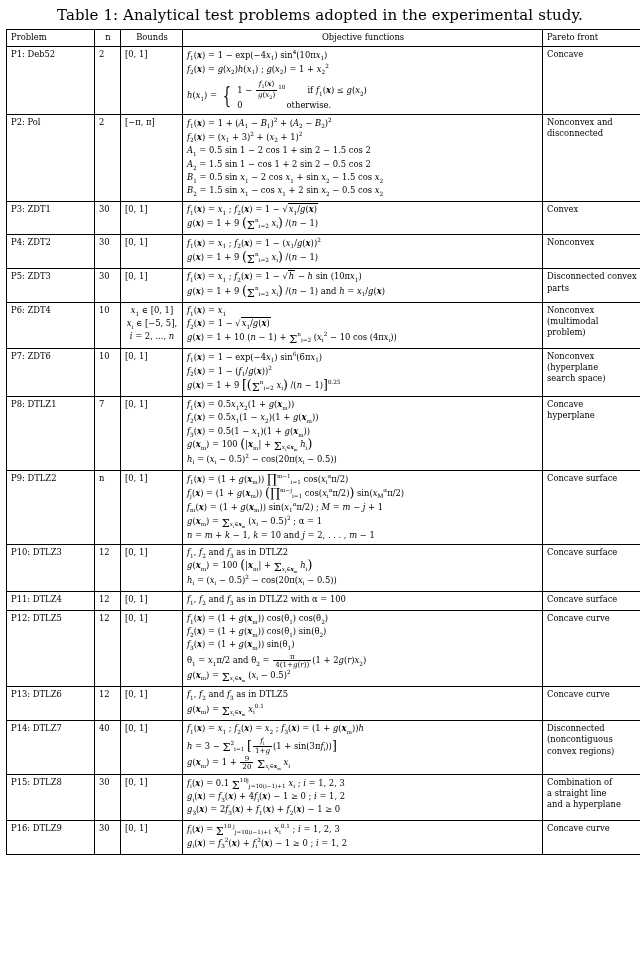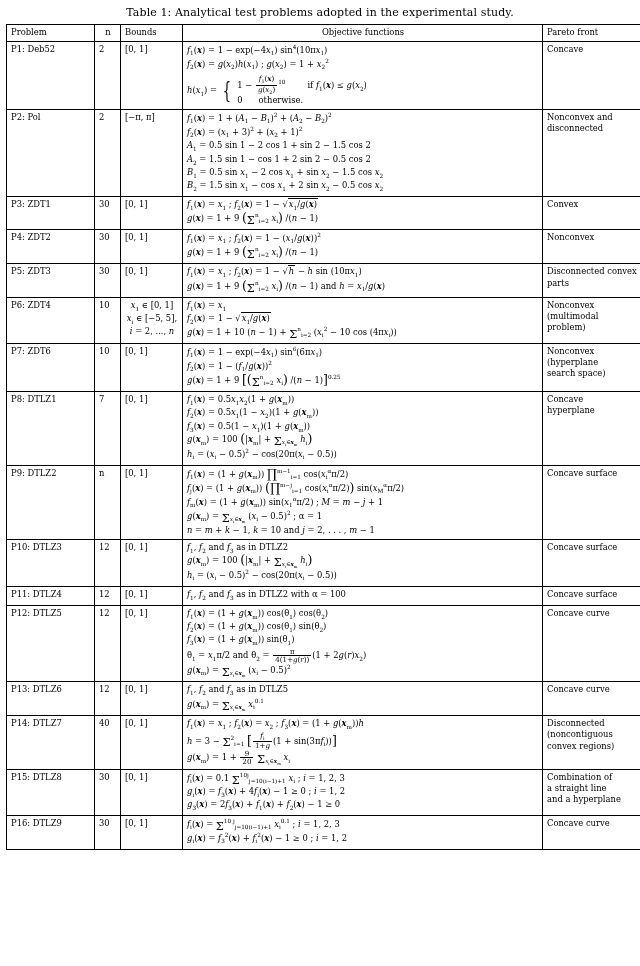--- a/index.html
+++ b/index.html
@@ -4,41 +4,41 @@
 <style>
   html,body{margin:0;padding:0;background:#ffffff;}
   body{
     width:640px;
     font-family:"DejaVu Serif", serif;
     color:#000;
   }
   .page{width:640px;box-sizing:border-box;padding:4px 6px 0 6px;}
   .caption{
     text-align:center;
-    font-size:11px;
+    font-size:15px;
     margin:2px 0 5px 0;
     letter-spacing:0.1px;
   }
   table.tbl{
     border-collapse:collapse;
     width:628px;
     margin:0 auto;
     table-layout:fixed;
   }
   table.tbl td, table.tbl th{
     border:1px solid #000;
     vertical-align:top;
     padding:2px 3px 3px 4px;
     font-size:8.4px;
     line-height:1.32;
   }
   th{font-weight:normal;font-size:8.6px;text-align:left;}
   .c-prob{width:88px;}
   .c-n{width:26px;text-align:center;}
-  .c-bounds{width:62px;}
+  .c-bounds{width:62px;text-align:center;}
   .c-obj{width:360px;text-align:center;}
   .c-pareto{width:104px;}
   .m{font-family:"DejaVu Serif", serif;font-style:italic;}
   .line{white-space:nowrap;}
   .ln{display:block;}
   .bb{font-weight:bold;font-style:italic;}
   .frac{
     display:inline-block;
     vertical-align:middle;
     text-align:center;
@@ -98,21 +98,21 @@
         <td>2</td>
         <td>[0, 1]</td>
         <td>
           <span class="ln line"><span class="m">f</span><sub>1</sub>(<span class="bb">x</span>) = 1 − exp(−4<span class="m">x</span><sub>1</sub>) sin<sup>4</sup>(10π<span class="m">x</span><sub>1</sub>)</span>
           <span class="ln line"><span class="m">f</span><sub>2</sub>(<span class="bb">x</span>) = <span class="m">g</span>(<span class="m">x</span><sub>2</sub>)<span class="m">h</span>(<span class="m">x</span><sub>1</sub>) ; <span class="m">g</span>(<span class="m">x</span><sub>2</sub>) = 1 + <span class="m">x</span><sub>2</sub><sup>2</sup></span>
           <span class="ln line" style="margin-top:3px;">
             <span class="m">h</span>(<span class="m">x</span><sub>1</sub>) =
             <span class="brace">{</span>
             <span class="cases">
               <span class="row">1 − <span class="frac"><span class="num"><span class="m">f</span><sub>1</sub>(<span class="bb">x</span>)</span><span class="den"><span class="m">g</span>(<span class="m">x</span><sub>2</sub>)</span></span><sup>10</sup><span class="cond">if <span class="m">f</span><sub>1</sub>(<span class="bb">x</span>) ≤ <span class="m">g</span>(<span class="m">x</span><sub>2</sub>)</span></span>
-              <span class="row">0<span class="cond" style="margin-left:16px;">otherwise.</span></span>
+              <span class="row">0<span class="cond" style="margin-left:44px;">otherwise.</span></span>
             </span>
           </span>
         </td>
         <td>Concave</td>
       </tr>
 
       <tr>
         <td>P2: Pol</td>
         <td>2</td>
         <td>[−π, π]</td>

